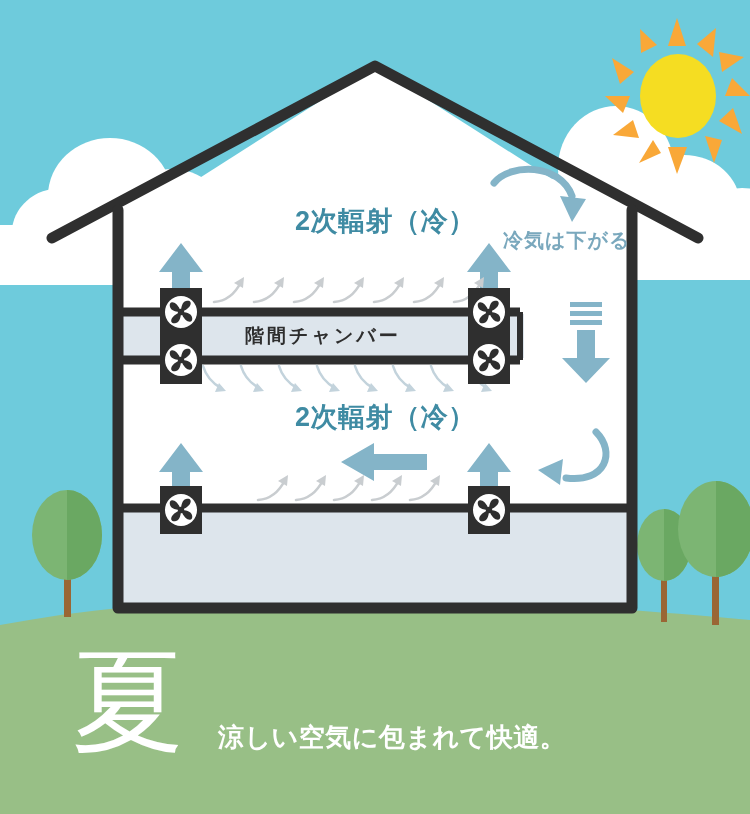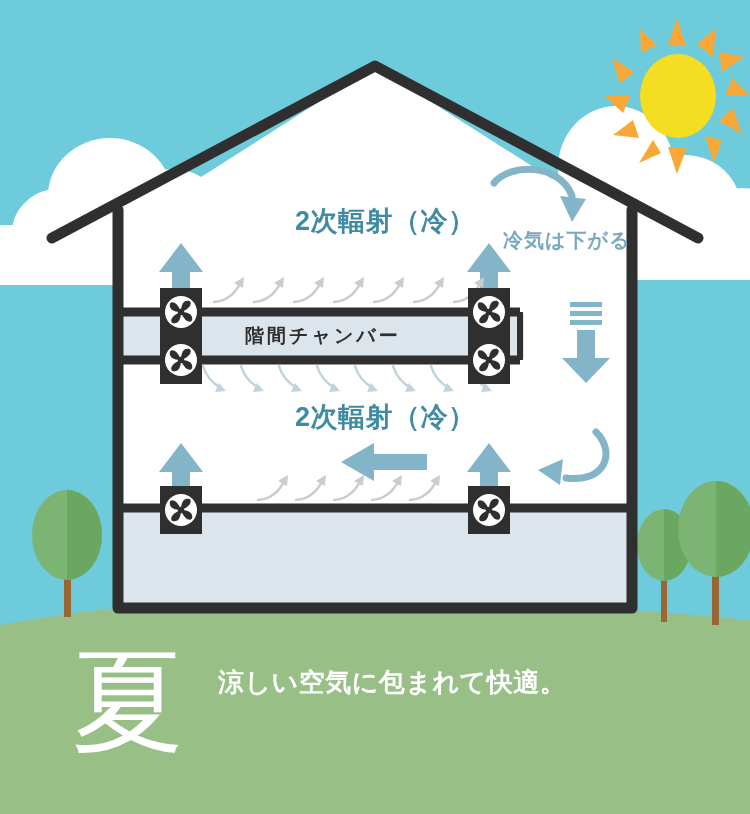--- a/index.html
+++ b/index.html
@@ -311,15 +311,15 @@
   <div class="lbl sub-lbl" style="left:503px; top:230px;">冷気は下がる</div>
 
   <div class="lbl chamber-lbl" style="left:245px; top:326px;font-family:Liberation Serif, serif;">階間チャンバー</div>
 
   <div class="lbl teal-lbl" style="left:295px; top:404px;">2次輻射（冷）</div>
 
 
   <div class="kanji-big" style="left:72px; top:645px;">夏</div>
 
 
-  <div class="caption" style="left:218px; top:665px;">涼しい空気に包まれて快適。</div>
+  <div class="caption" style="left:218px; top:720px;">涼しい空気に包まれて快適。</div>
 
 </div>
 
 </body></html>

